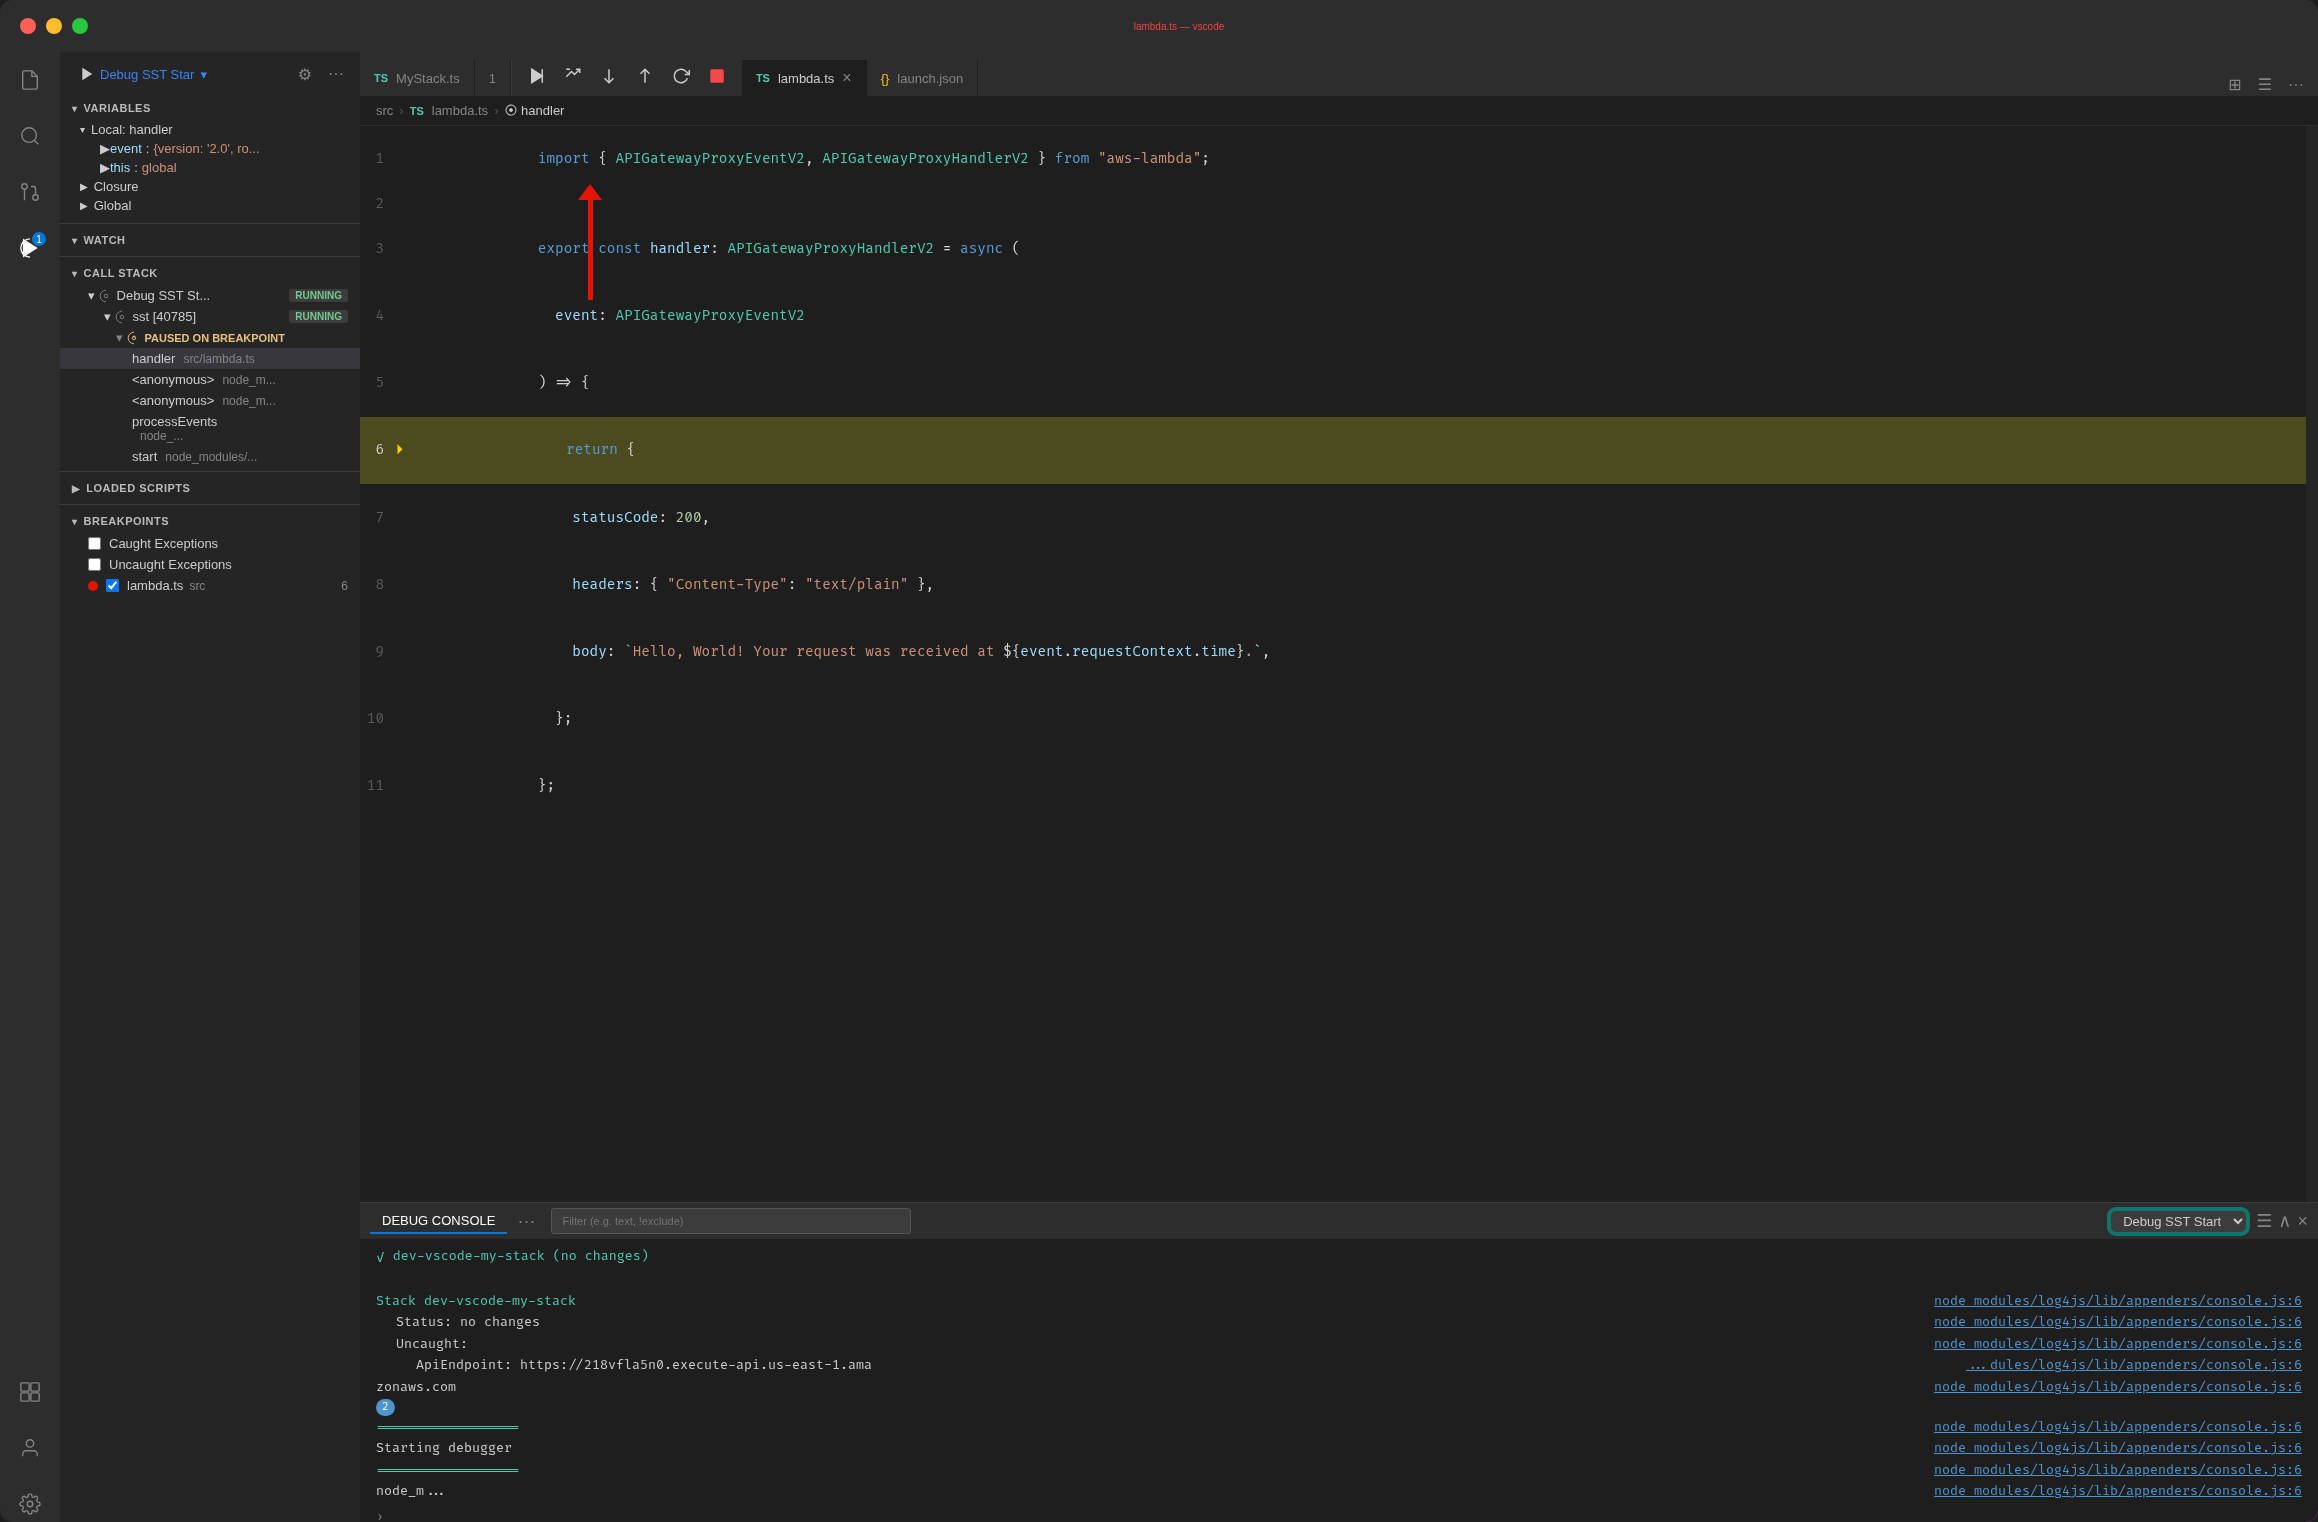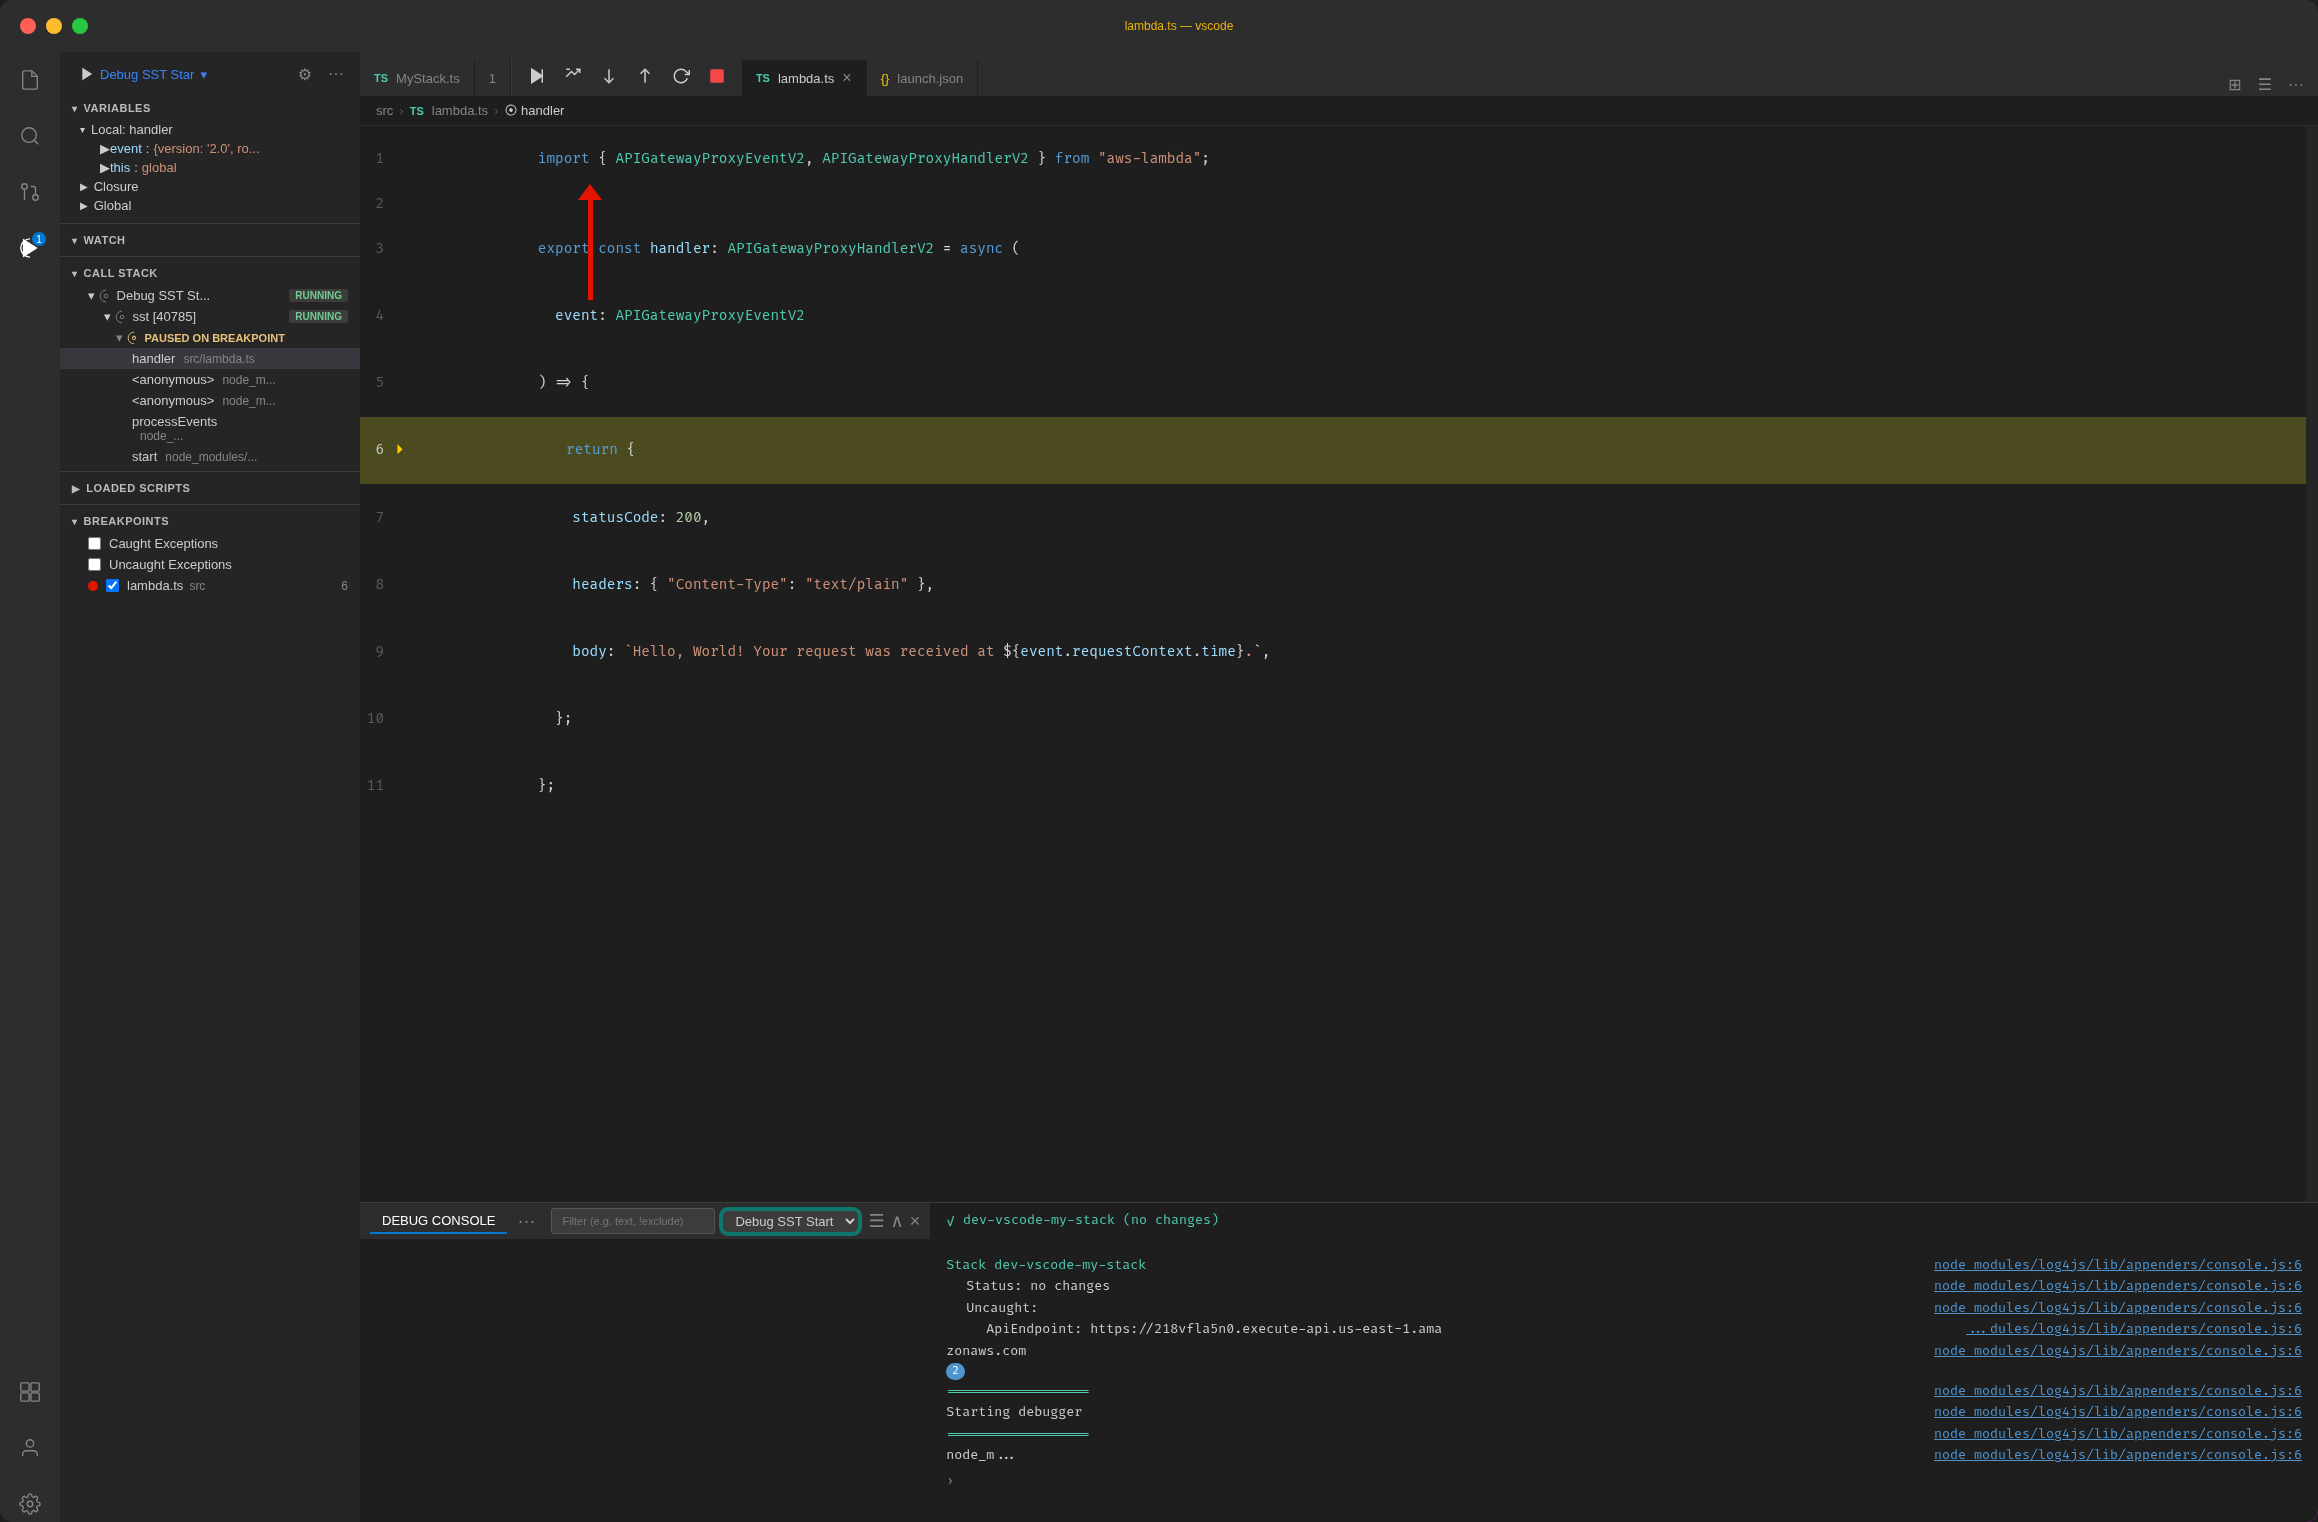--- a/index.html
+++ b/index.html
@@ -43,22 +43,22 @@
       height: 16px;
       border-radius: 50%;
     }
     .tl-red { background: #ff5f57; }
     .tl-yellow { background: #ffbd2e; }
     .tl-green { background: #28c840; }
     .titlebar-title {
       position: absolute;
       left: 50%;
       transform: translateX(-50%);
-      color: #eab308;
-      font-size: 12px;
+      color: #ef4444;
+      font-size: 10px;
       padding-left: 40px;
     }
 
     
     .main-layout {
       display: flex;
       flex: 1;
       overflow: hidden;
     }
 
@@ -404,21 +404,21 @@
     .num { color: #b5cea8; }
     .prop { color: #9cdcfe; }
     .punct { color: #d4d4d4; }
 
     
     .debug-console {
       height: 320px;
       background: #1e1e1e;
       border-top: 1px solid #3c3c3c;
       display: flex;
-      flex-direction: row;
+      flex-direction: column;
       flex-shrink: 0;
     }
     .console-tabs {
       height: 36px;
       background: #2d2d2d;
       display: flex;
       align-items: center;
       padding: 0 10px;
       gap: 4px;
       flex-shrink: 0;

